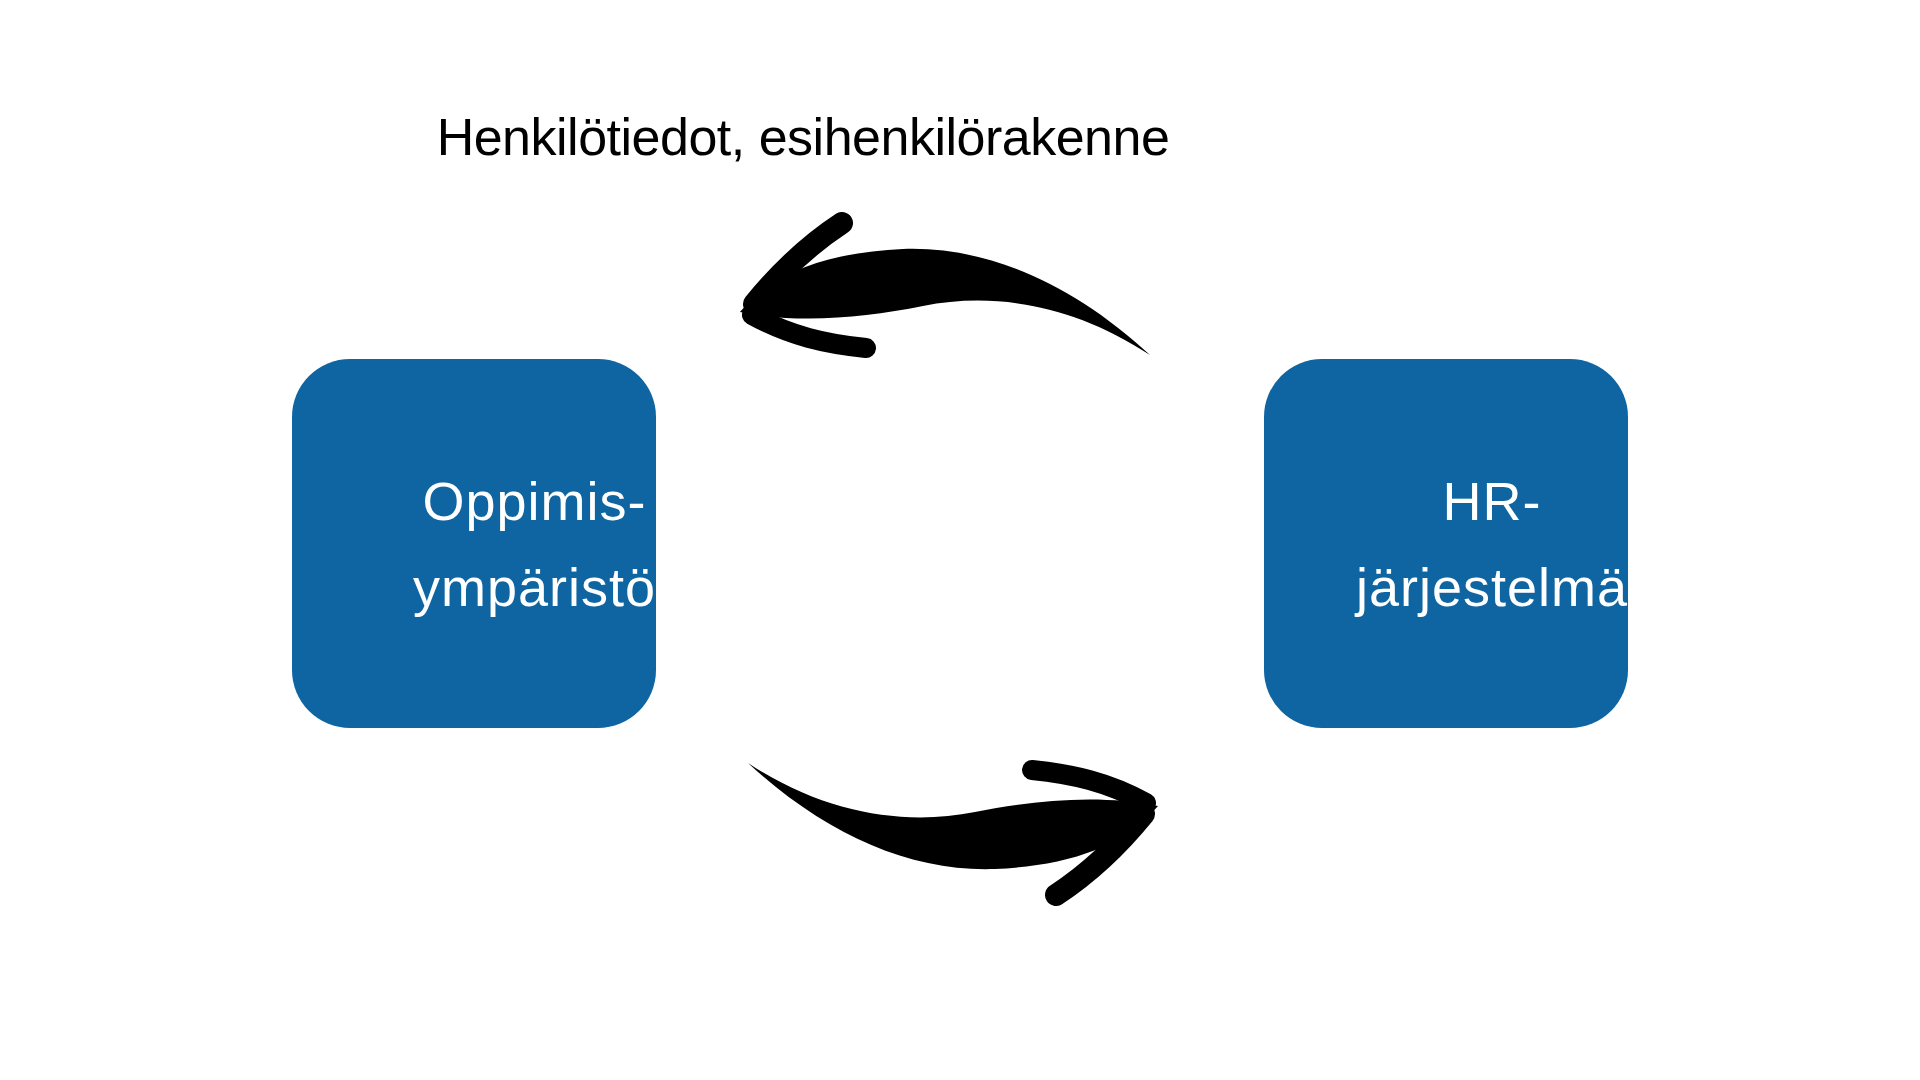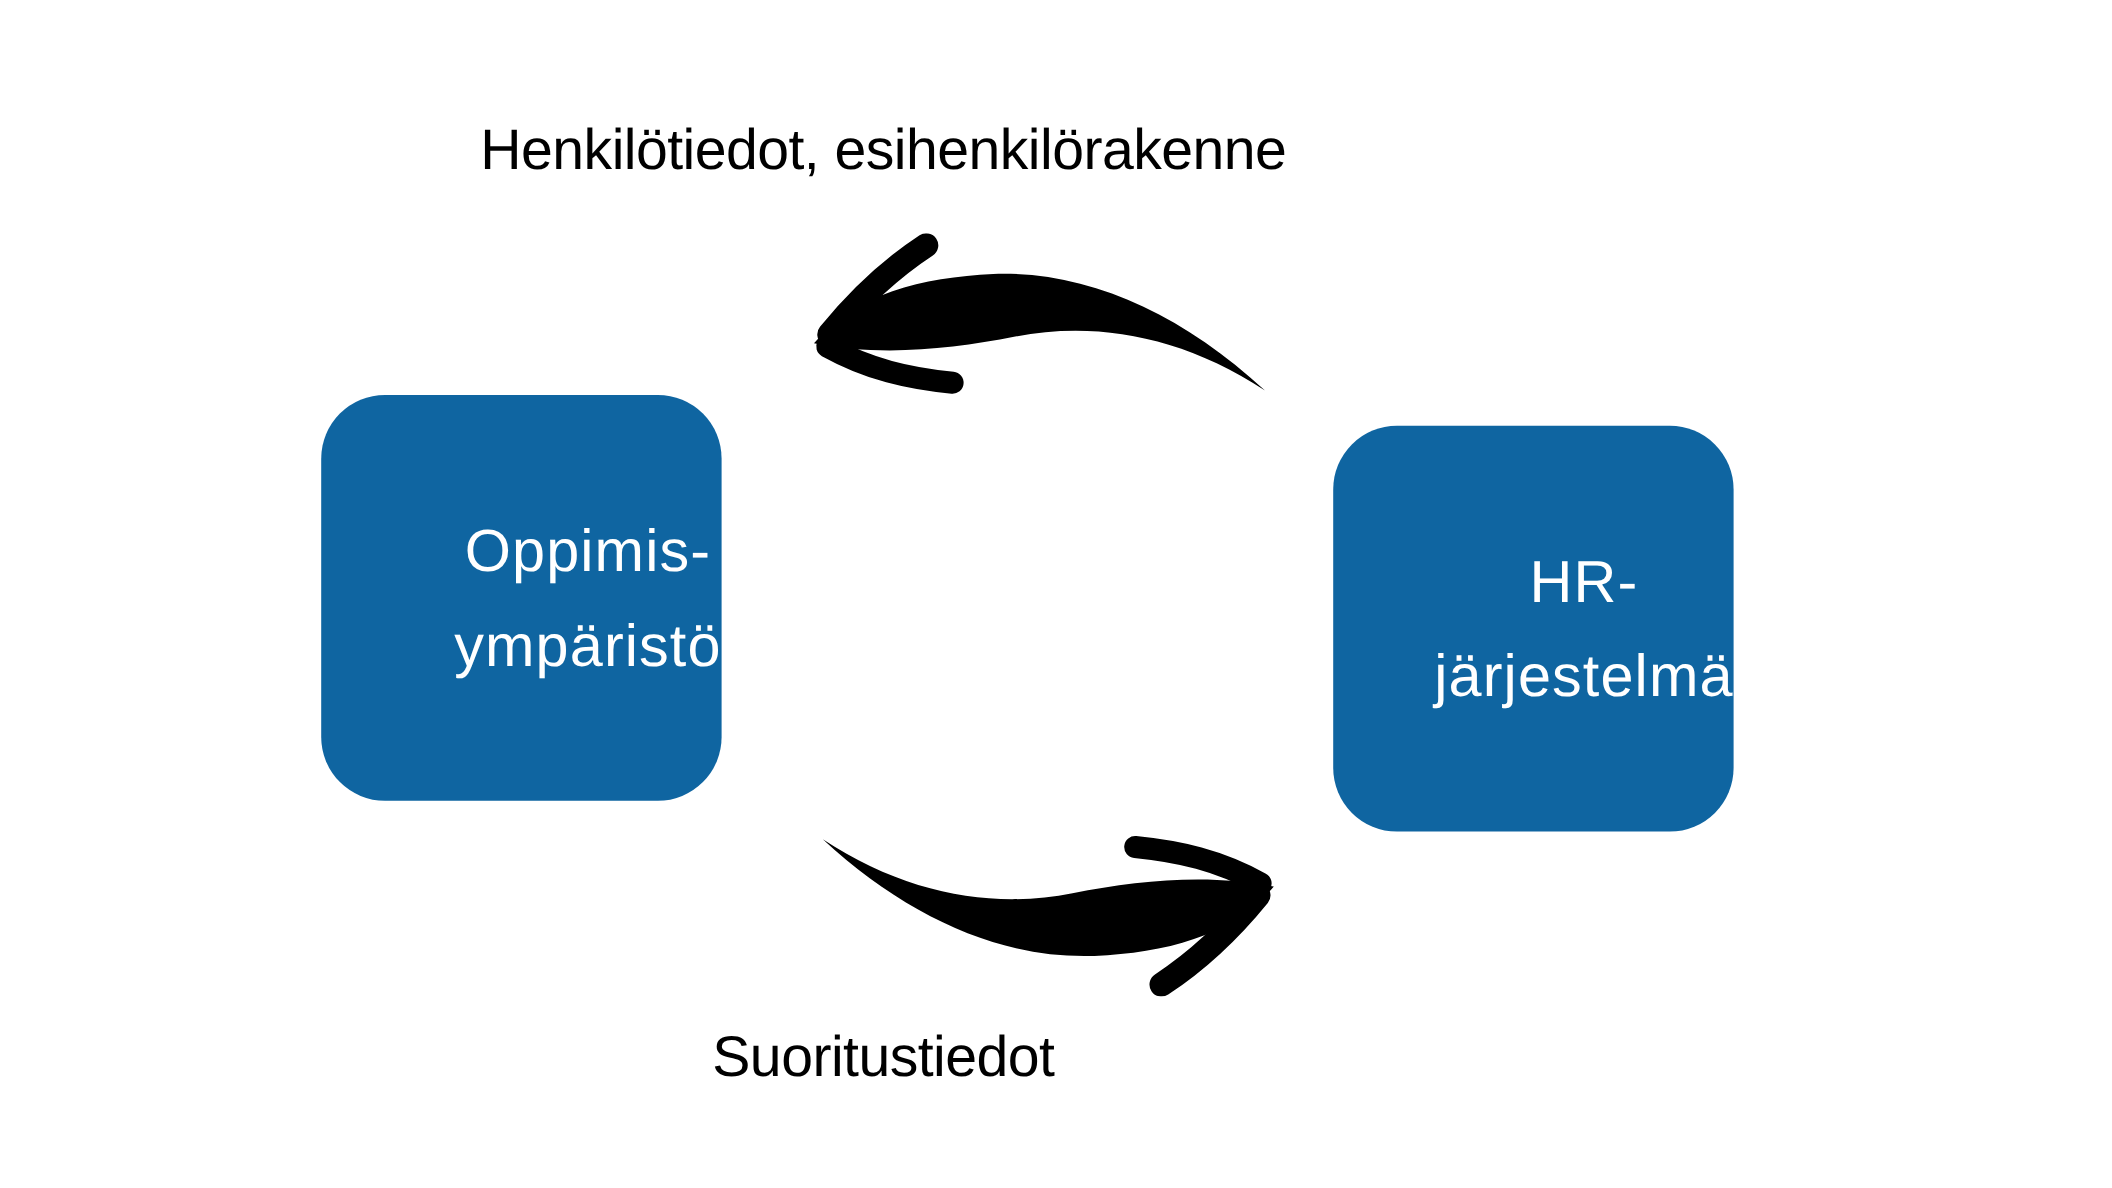--- a/index.html
+++ b/index.html
@@ -46,21 +46,21 @@
     justify-content: flex-end;
   }
   .node .node-label {
     text-align: center;
     font-size: 54px;
     line-height: 86px;
     letter-spacing: 1px;
     white-space: pre-line;
   }
   .node.left  { left: 292px; top: 359px; }
-  .node.right { left: 1212px; top: 359px; margin-top: 28px; }
+  .node.right { left: 1264px; top: 359px; }
 
   .arrow {
     position: absolute;
     width: 420px;
     height: 150px;
     color: var(--arrow);
   }
   .arrow.top { left: 738px; top: 212px; }
   .arrow.bottom { left: 740px; top: 756px; transform: rotate(180deg); }
 </style>
@@ -94,15 +94,14 @@
   <svg class="arrow bottom" viewBox="0 0 420 150" xmlns="http://www.w3.org/2000/svg" aria-hidden="true">
     <path fill="currentColor" d="M 2 100
              C 40 55, 100 40, 165 37
              C 250 34, 335 72, 412 143
              C 335 92, 255 80, 185 94
              C 125 106, 60 112, 2 100 Z"></path>
     <path fill="none" stroke="currentColor" stroke-width="22" stroke-linecap="round" d="M 16 92 C 42 60, 72 32, 104 11"></path>
     <path fill="none" stroke="currentColor" stroke-width="20" stroke-linecap="round" d="M 14 103 C 52 124, 88 132, 128 136"></path>
   </svg>
 
-  <div class="flow-label bottom">Suoritustiedot</div>
 
 </div>
 
 </body></html>

